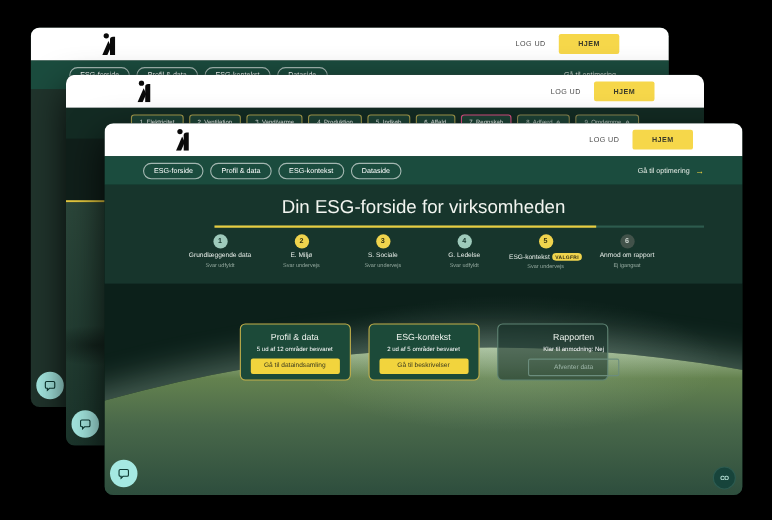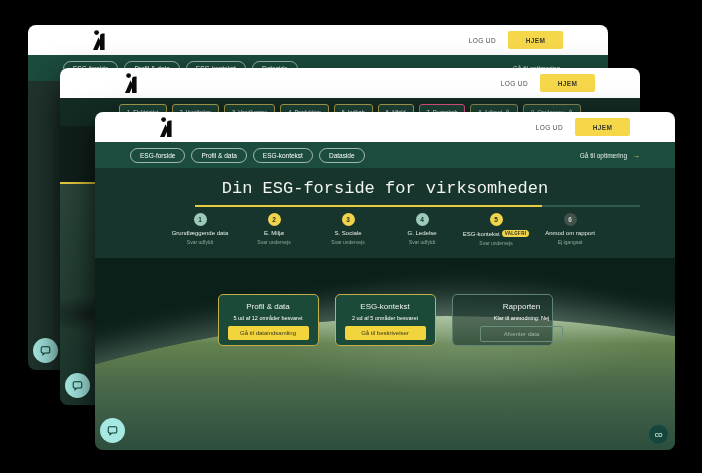--- a/index.html
+++ b/index.html
@@ -37,21 +37,21 @@
   .tab.locked{color:#b9c4bd;border-color:#8a8650;}
   .mid-line{position:absolute;left:0;top:114px;width:100%;height:2px;background:#e5c93f;}
   .mid-photo{position:absolute;left:0;top:116px;width:100%;bottom:0;
      background:
        radial-gradient(ellipse 70px 26px at 26px 130px, rgba(0,0,0,.4), transparent 70%),
        linear-gradient(160deg,#2b463a 0%,#1d372d 45%,#122620 100%);}
 
   
   .hero{position:relative;height:90px;background:#17352c;}
   .hero-title{position:absolute;left:0;right:0;top:11px;text-align:center;
-      font-family:Liberation Mono, monospace;font-size:17px;color:#f2f5f0;}
+      font-family:Liberation Sans, sans-serif;font-size:17px;color:#f2f5f0;}
   .progress-track{position:absolute;left:100px;top:37px;width:445px;height:2px;background:#2d5b4d;}
   .progress-fill{height:100%;background:#e8cc3f;}
   .steps{position:absolute;left:68px;top:45px;width:446px;display:flex;}
   .step{width:74px;display:flex;flex-direction:column;align-items:center;}
   .step-circle{width:13px;height:13px;border-radius:50%;display:flex;align-items:center;
       justify-content:center;font-size:6.5px;font-weight:bold;margin-bottom:4px;}
   .step-circle.done{background:#9ecabb;color:#15342b;}
   .step-circle.progress{background:#f0d44d;color:#33300f;}
   .step-circle.inactive{background:#42524a;color:#cfd8d2;}
   .step-labelrow{display:flex;align-items:center;gap:2px;}

